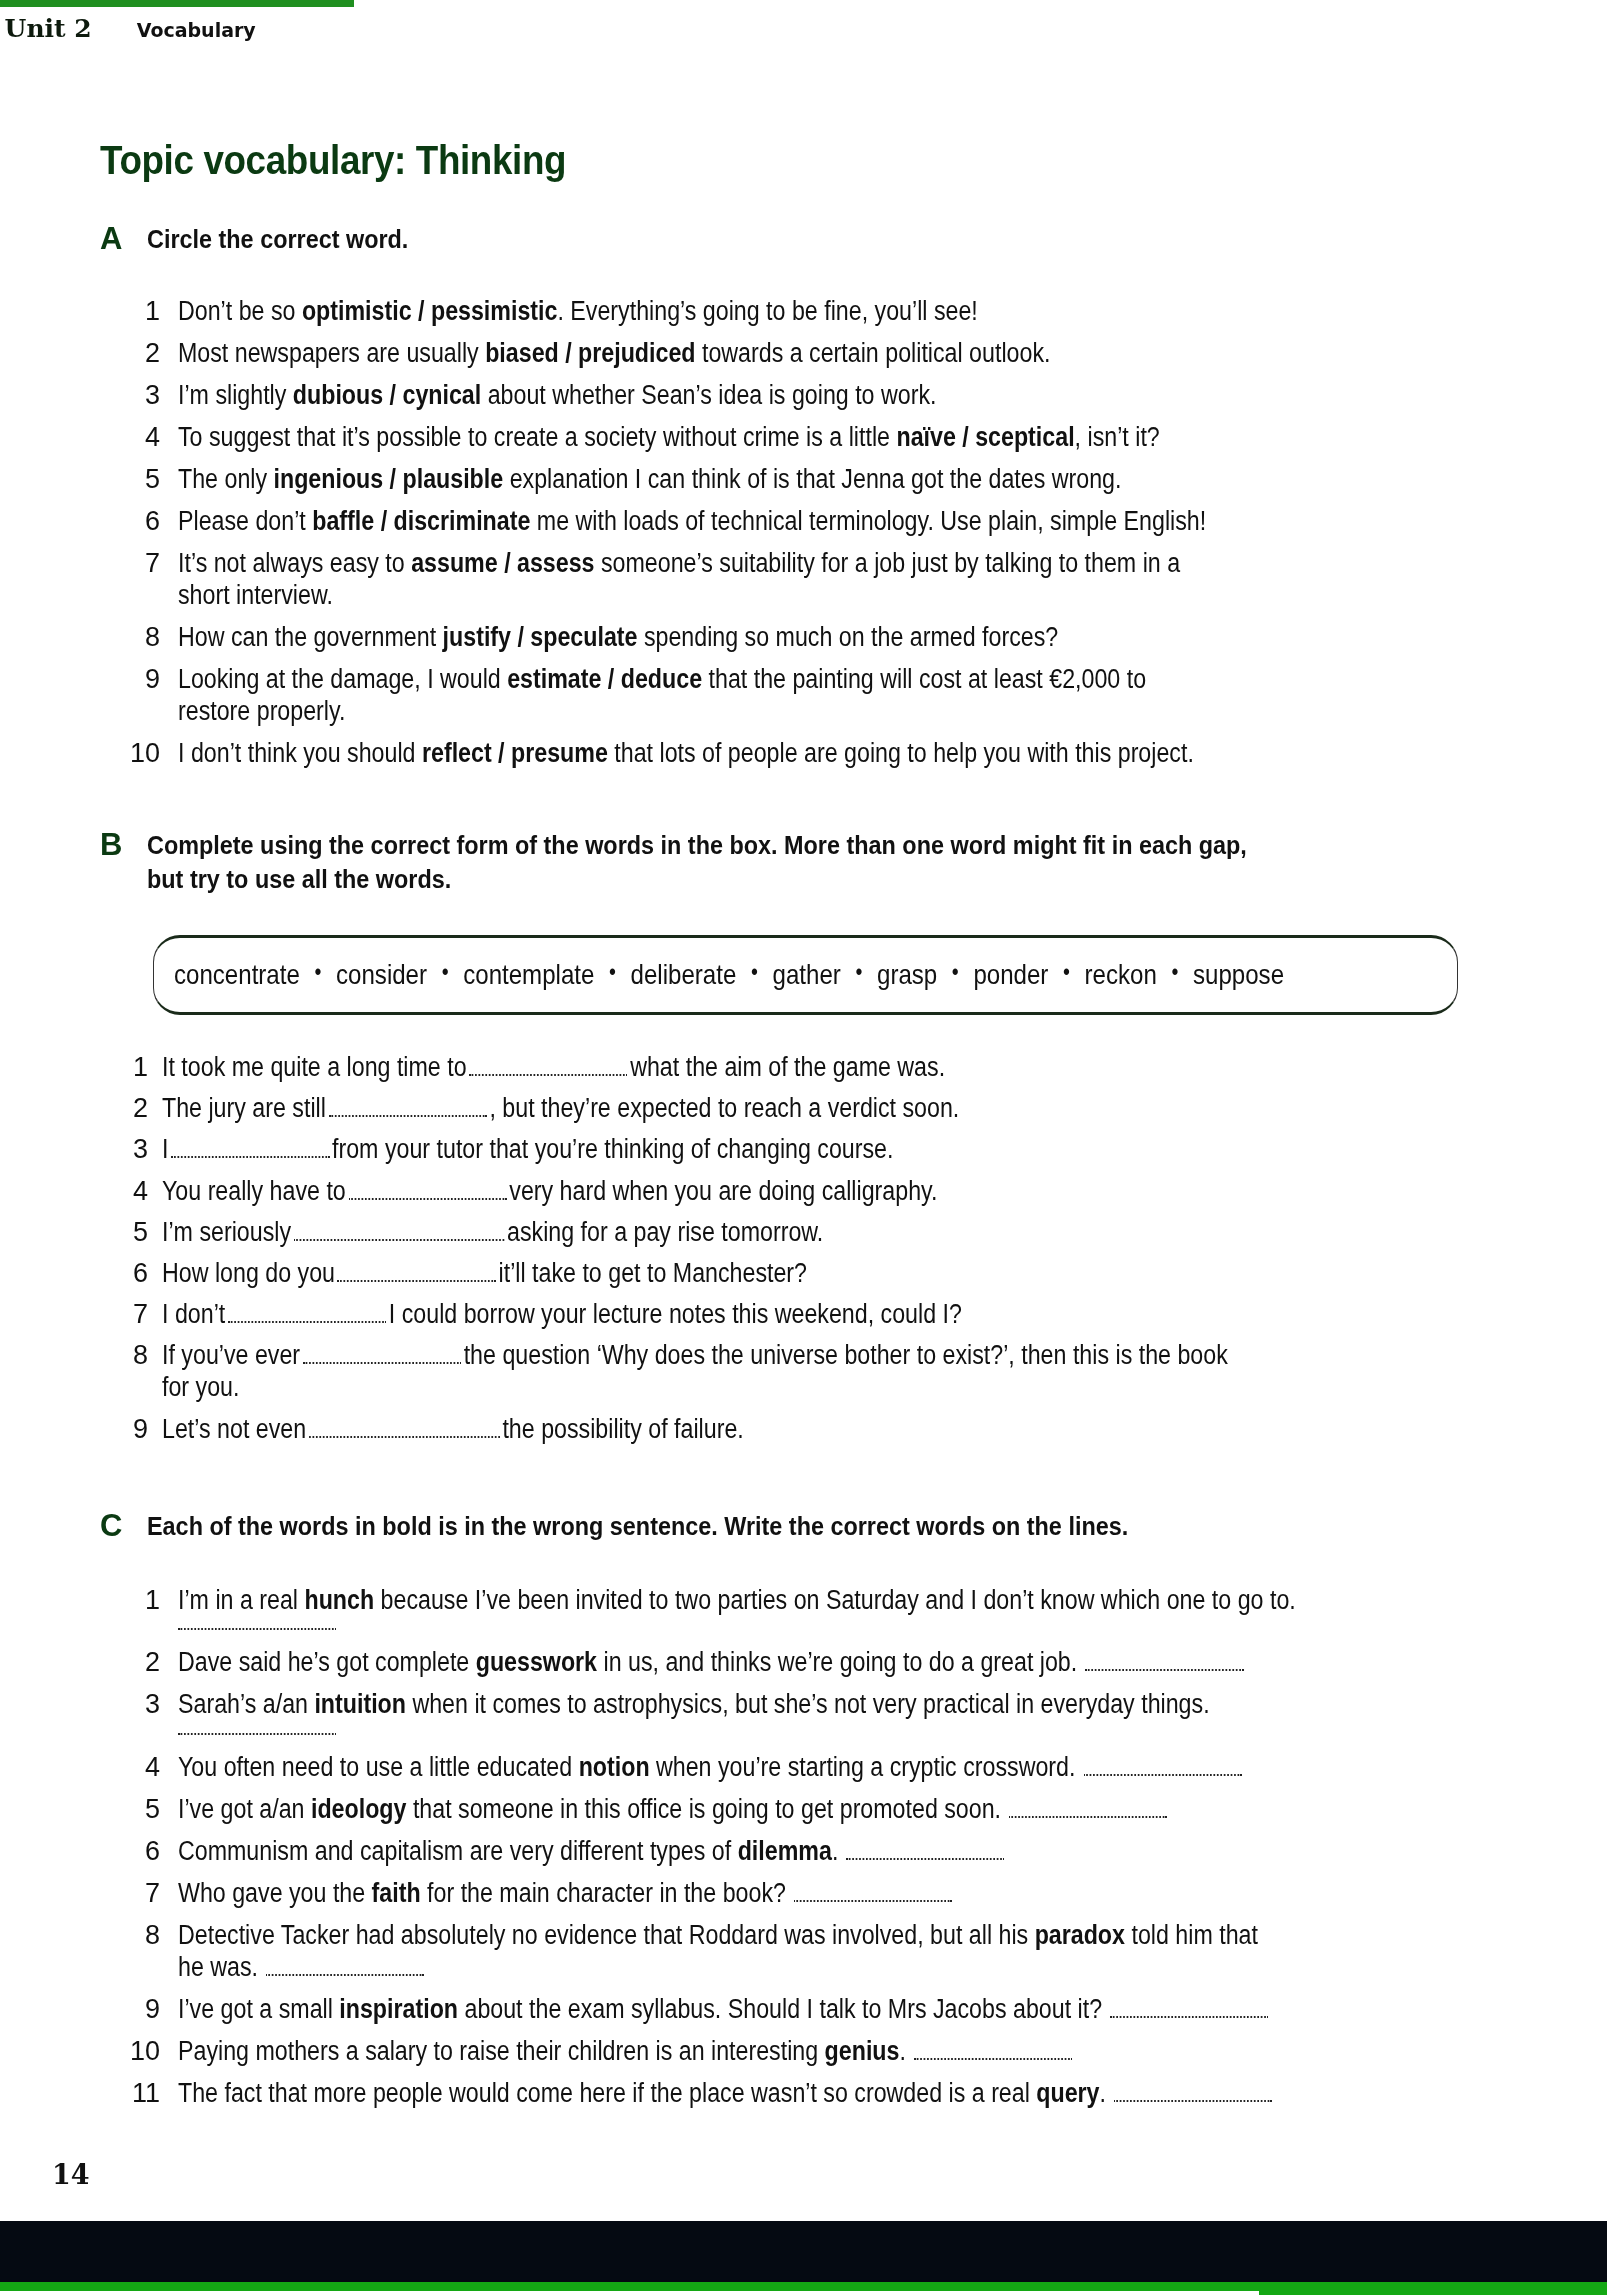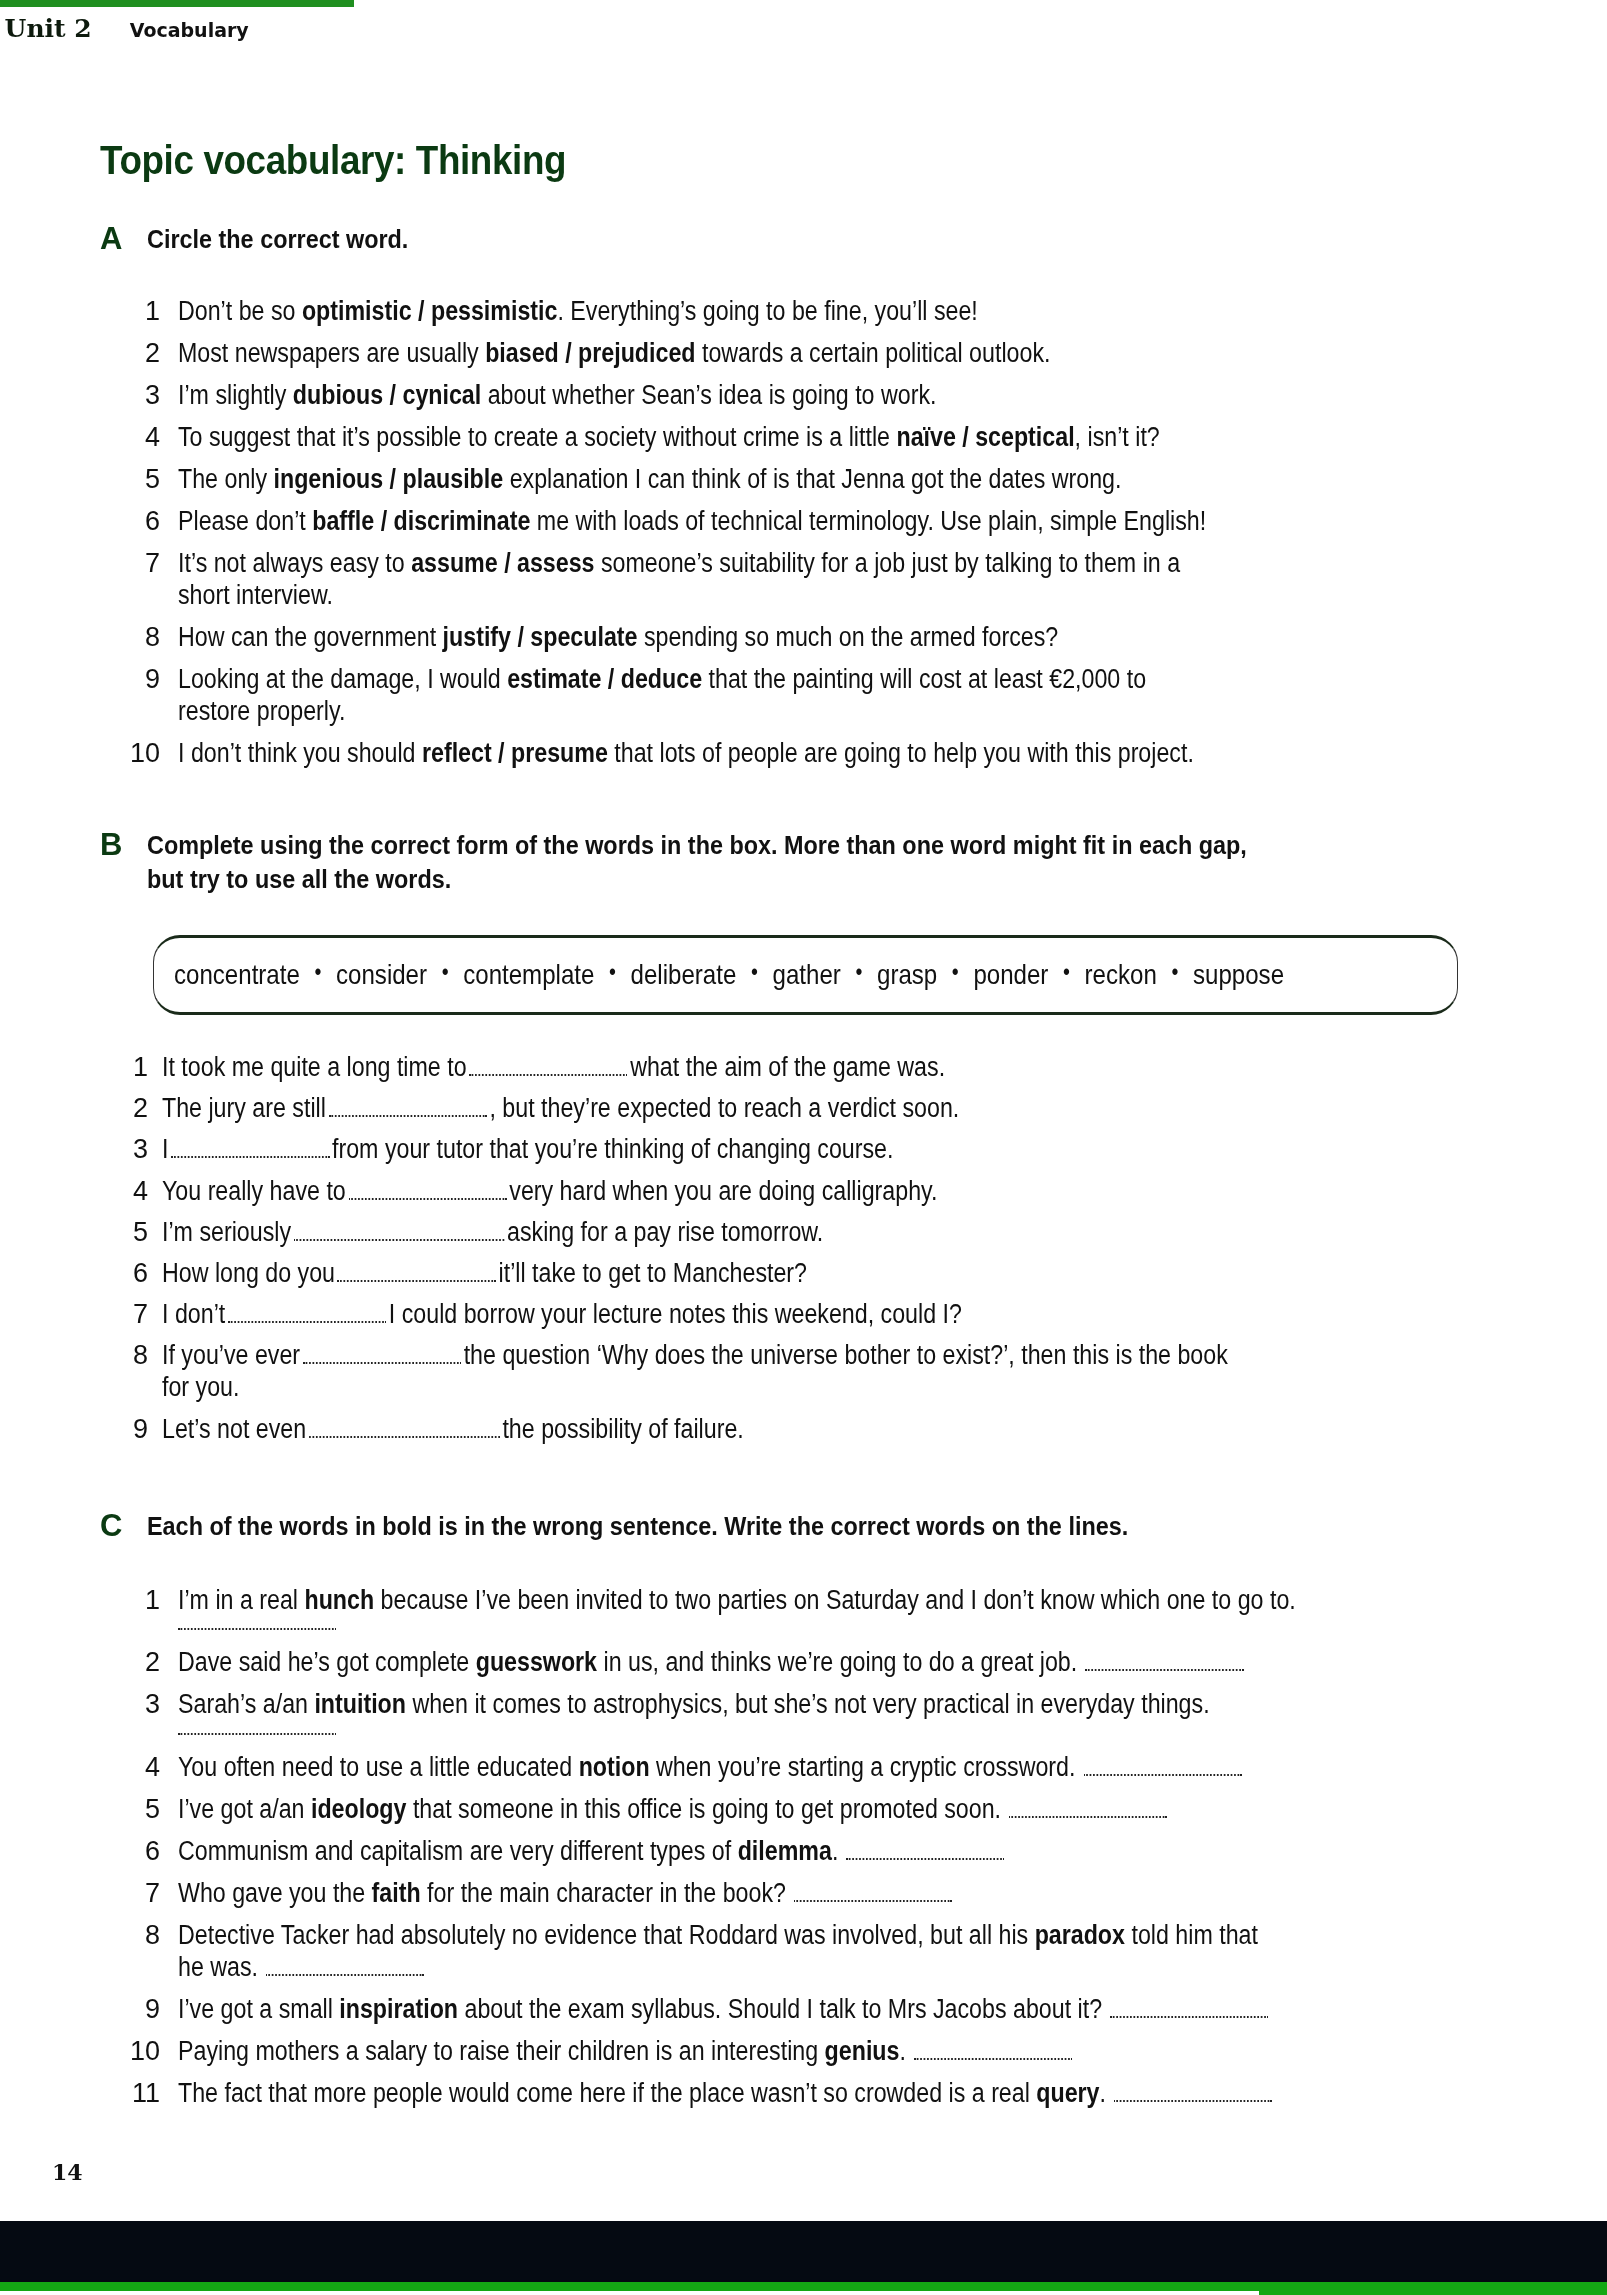--- a/index.html
+++ b/index.html
@@ -2,21 +2,21 @@
 <html style="font-size:12.2px"><head>
 <meta charset="utf-8">
 <style>
   html, body { margin: 0; padding: 0; }
   body {
     width: 1608px; height: 2295px; position: relative; overflow: hidden;
     background: #ffffff; color: #111111;
     font-family: "Liberation Sans", "DejaVu Sans", sans-serif;
   }
   .top-bar { position: absolute; left: 0; top: 0; width: 354px; height: 6.9px; background: #1f8f1f; }
-  .unit-header { position: absolute; left: 4.6px; top: 13.8px; display: flex; align-items: baseline; gap: 10px; }
+  .unit-header { position: absolute; left: 4.6px; top: 13.8px; display: flex; align-items: baseline; gap: 17px; }
   .unit-label { font-family: "DejaVu Serif", "Liberation Serif", serif; font-weight: bold; font-size: 25px; color: #0d1a0d; }
   .unit-section { font-family: "DejaVu Sans", sans-serif; font-weight: bold; font-size: 19px; color: #111; margin-left: 28px; }
 
   .page-title { position: absolute; left: 100px; top: 138px; font-size: 40px; font-weight: bold; color: #0b3a12; letter-spacing: -0.4px; transform: scaleX(0.92); transform-origin: left; white-space: nowrap; }
 
   .section-head { position: absolute; left: 100px; display: flex; align-items: flex-start; }
   .section-letter { width: 47px; font-size: 31px; font-weight: bold; color: #0b3a12; line-height: 34px; flex: none; }
   .section-instr { font-size: 26px; font-weight: bold; color: #111; line-height: 34px; transform: scaleX(0.9); transform-origin: left; white-space: nowrap; }
 
   .items { position: absolute; list-style: none; margin: 0; padding: 0; }
@@ -41,21 +41,21 @@
   .word-box .sep { margin: 0 17px; font-size: 23px; }
 
   #itemsB { left: 122px; top: 1051px; width: 1377px; }
   #itemsB .item { margin-bottom: 9.2px; }
   #itemsB .num { width: 26px; padding-right: 13.8px; }
 
   #itemsC { left: 122px; top: 1584px; width: 1393px; }
   #itemsC .item { margin-bottom: 10px; }
   #itemsC .num { width: 38px; }
 
-  .page-number { position: absolute; left: 52px; top: 2159px; font-family: "DejaVu Serif", serif; font-weight: bold; font-size: 22px; color: #111; }
+  .page-number { position: absolute; left: 52px; top: 2159px; font-family: "DejaVu Serif", serif; font-weight: bold; font-size: 27px; color: #111; }
   .bottom-black { position: absolute; left: 0; top: 2221px; width: 1608px; height: 61px; background: #050a12; }
   .bottom-green { position: absolute; left: 0; top: 2282px; width: 1608px; height: 9.2px; background: #14a814; }
   .bottom-white-notch { position: absolute; left: 0; top: 2291px; width: 1259px; height: 4.6px; background: #fff; }
   .bottom-green-tail { position: absolute; left: 1259px; top: 2291px; width: 349px; height: 4.6px; background: #14a814; }
 </style>
 </head>
 <body>
 
 <div class="top-bar"></div>
 <div class="unit-header">

